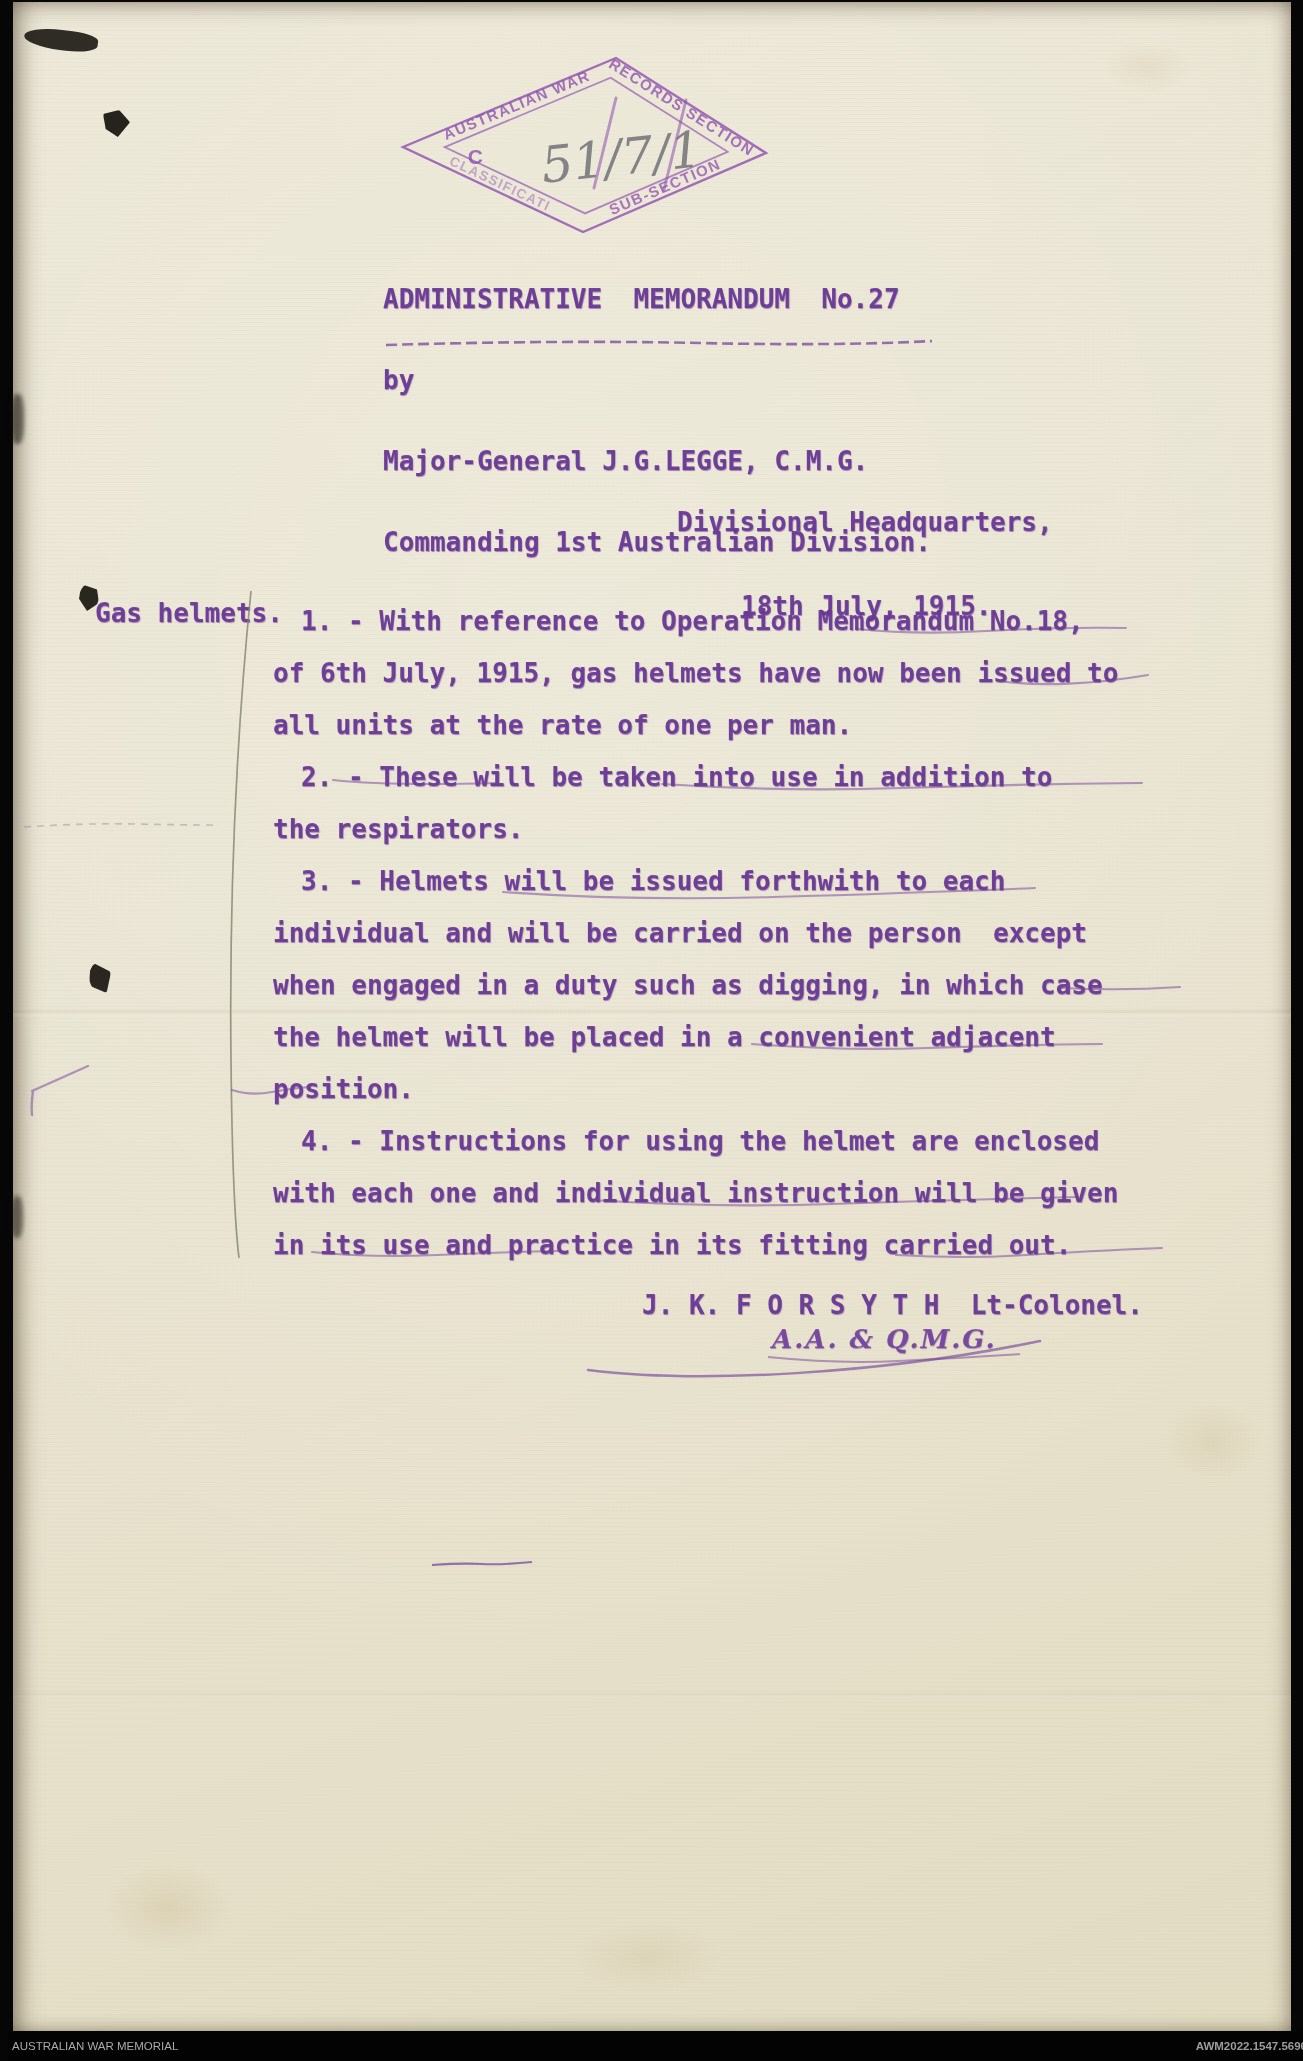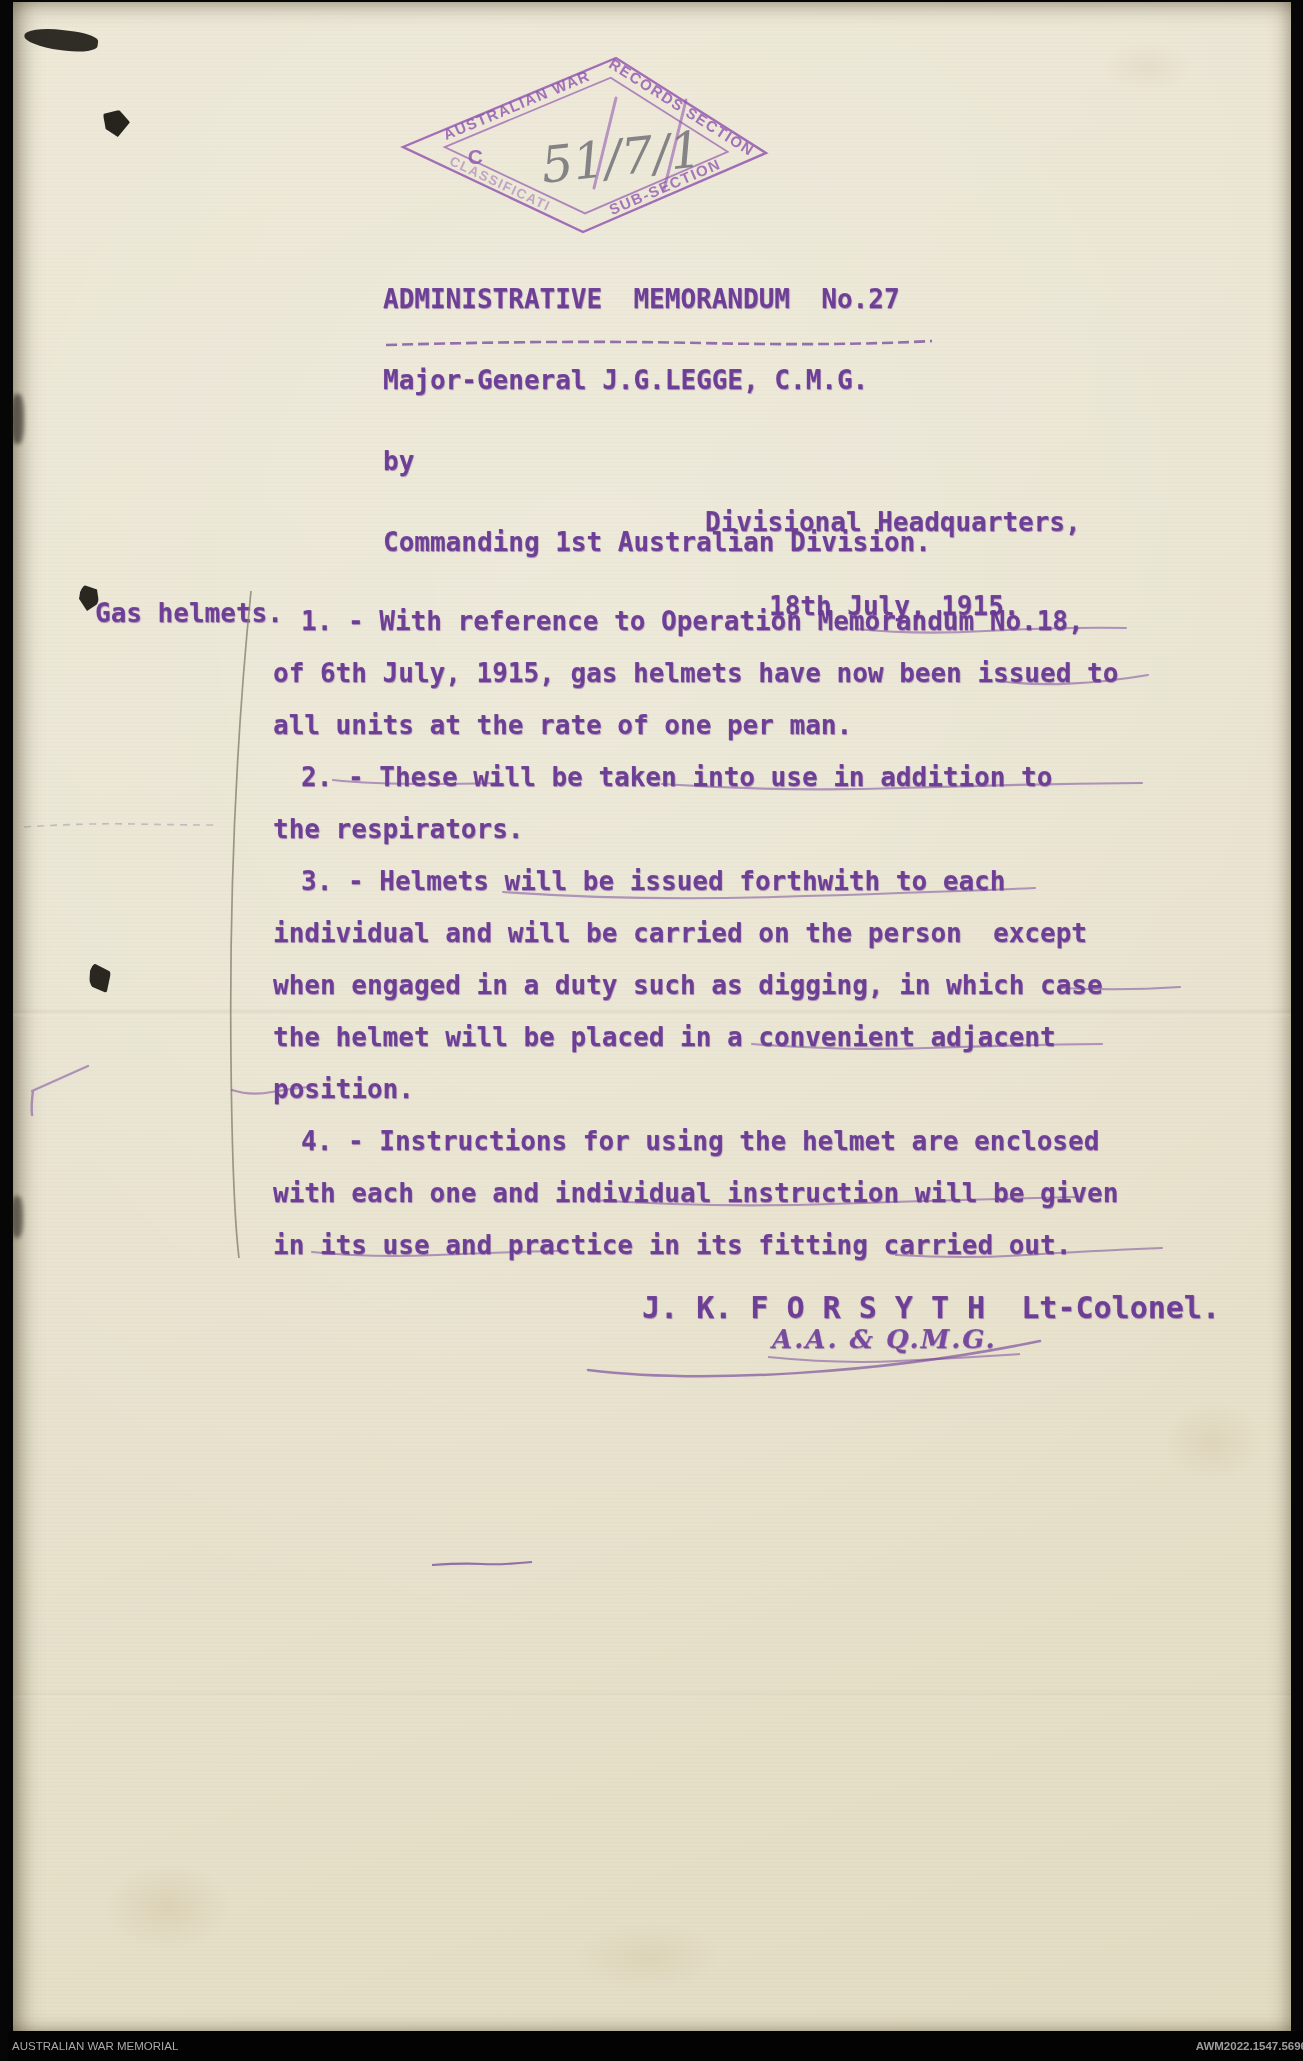--- a/index.html
+++ b/index.html
@@ -19,27 +19,27 @@
          background:repeating-linear-gradient(180deg,rgba(120,100,60,.028) 0 1px,rgba(0,0,0,0) 1px 4px);}
   .crease-h{position:absolute;left:0;width:100%;height:10px;
          background:linear-gradient(180deg,rgba(0,0,0,0),rgba(90,75,45,.07) 45%,rgba(255,255,245,.10) 60%,rgba(0,0,0,0));}
   .stain{position:absolute;border-radius:50%;}
   .blemish{position:absolute;background:#15120d;}
   
   .ink{color:rgba(104,56,148,.92);text-shadow:.6px .6px .9px rgba(100,50,140,.55);
        font-weight:bold;white-space:pre;}
   #memo-header{position:absolute;left:383px;top:232px;width:552px;text-align:left;
        font-size:26px;line-height:27px;}
-  #dateline{position:absolute;left:677px;top:452px;font-size:26px;line-height:28px;margin-left:28px;}
+  #dateline{position:absolute;left:677px;top:452px;font-size:26px;line-height:28px;}
   #dateline .d2{padding-left:64px;}
   #margin-label{position:absolute;left:95px;top:598px;font-size:26px;}
   #memo-body{position:absolute;left:273px;top:595px;width:900px;font-size:26px;}
   .body-line{height:52px;line-height:52px;white-space:pre;}
   .body-line.first{padding-left:28px;}
-  #sig-name{position:absolute;left:642px;top:1290px;font-size:30px;}
+  #sig-name{position:absolute;left:642px;top:1290px;font-size:26px;}
   #sig-title{position:absolute;left:772px;top:1324px;font-family:"DejaVu Serif",serif;
        font-style:italic;font-weight:bold;font-size:26px;letter-spacing:2px;
        color:rgba(112,62,156,.85);text-shadow:.5px .5px .8px rgba(100,50,140,.5);}
   
   svg{position:absolute;pointer-events:none;}
   
   #footer-bar{position:absolute;left:8px;bottom:0;width:100%;height:30px;background:#030303;
        font-family:"Liberation Sans",sans-serif;font-size:11.5px;color:#ababab;}
   #footer-left{position:absolute;left:4px;top:0;line-height:30px;}
   #footer-right{position:absolute;right:4px;top:0;line-height:30px;color:#9d9d9d;font-weight:bold;}
@@ -79,22 +79,22 @@
     </g>
     <text x="152" y="138" font-family="DejaVu Serif,serif" font-style="italic" font-size="50" fill="#53525e" fill-opacity=".68" transform="rotate(-6 200 110)">51/7/1</text>
     <g stroke="#8d4fae" stroke-width="3" stroke-opacity=".55" stroke-linecap="round">
       <path d="M228,58 L206,148"></path>
       <path d="M298,60 L276,150"></path>
     </g>
   </svg>
 
   <div id="memo-header" class="ink">
     <div>ADMINISTRATIVE  MEMORANDUM  No.27</div>
+    <div>by</div>
     <div>Major-General J.G.LEGGE, C.M.G.</div>
-    <div>by</div>
     <div>Commanding 1st Australian Division.</div>
   </div>
 
   <div id="dateline" class="ink">
     <div class="d1">Divisional Headquarters,</div>
     <div class="d2">18th July, 1915.</div>
   </div>
 
   <div id="margin-label" class="ink">Gas helmets.</div>
 

